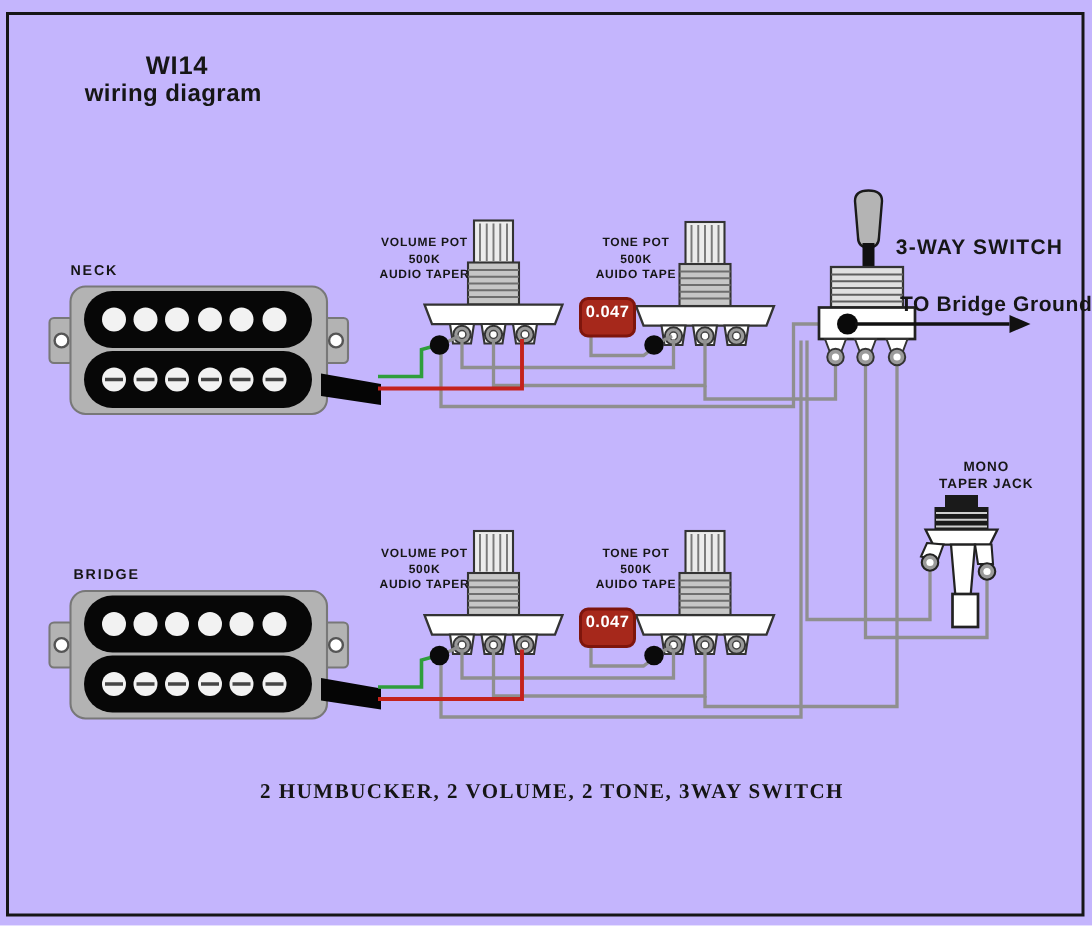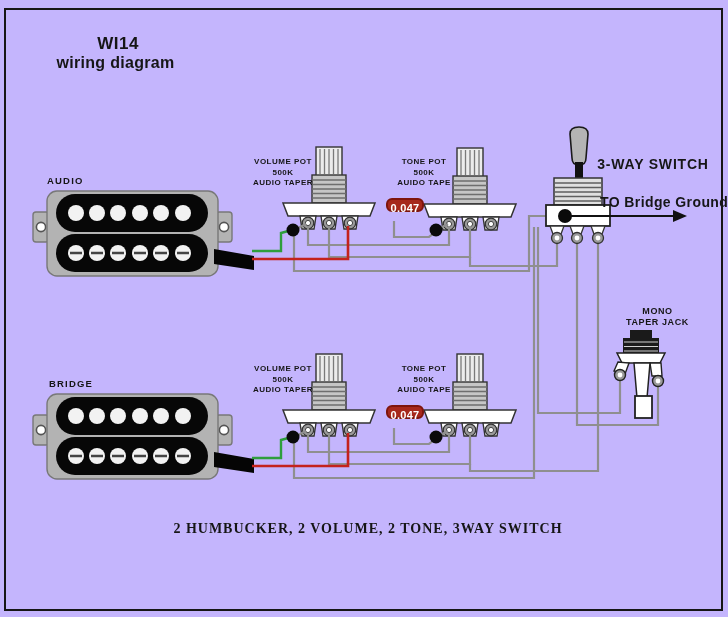--- a/index.html
+++ b/index.html
@@ -12,21 +12,21 @@
   .lbl{position:absolute;font-weight:700;white-space:nowrap;}
   .center{text-align:center;white-space:normal;}
   .title1{font-size:17px;letter-spacing:.5px;}
   .title2{font-size:16px;letter-spacing:.3px;}
   .pk{font-size:9.5px;letter-spacing:1.2px;}
   .potlbl{font-size:8px;line-height:10.5px;letter-spacing:.5px;font-weight:700;}
   .sw{font-size:14px;letter-spacing:.8px;}
   .gnd{font-size:14px;letter-spacing:.4px;}
   .jack{font-size:9px;line-height:11px;letter-spacing:.6px;}
   .cap{
-    position:absolute;width:38px;height:14px;box-sizing:border-box;
+    position:absolute;width:38px;height:27px;box-sizing:border-box;
     background:var(--cap-fill,#a6281b);border:2px solid var(--cap-border,#7e150c);
     border-radius:6px;color:#fff;font-weight:700;font-size:11px;
     text-align:center;line-height:17px;letter-spacing:.3px;
   }
   .caption{
     position:absolute;left:94px;top:521px;width:548px;text-align:center;
     font-family:"Liberation Serif",serif;font-weight:700;font-size:14px;letter-spacing:1px;
   }
   
   .wg{fill:none;stroke:var(--wire-gray,#8f8f8f);stroke-width:2.2;}
@@ -163,21 +163,21 @@
       <circle cx="620" cy="375" r="5.5" fill="#9a9a9a" stroke="#222" stroke-width="1.4"></circle>
       <circle cx="620" cy="375" r="2.4" fill="#fff"></circle>
       <circle cx="658" cy="381" r="5.5" fill="#9a9a9a" stroke="#222" stroke-width="1.4"></circle>
       <circle cx="658" cy="381" r="2.4" fill="#fff"></circle>
     </g>
   </svg>
 
   <div class="lbl title1" style="left:58px;top:34px;width:120px;text-align:center;">WI14</div>
   <div class="lbl title2" style="left:28px;top:54px;width:175px;text-align:center;">wiring diagram</div>
 
-  <div class="lbl pk" style="left:47px;top:175px;">AUDIO</div>
+  <div class="lbl pk" style="left:47px;top:175px;">NECK</div>
   <div class="lbl pk" style="left:49px;top:378px;">BRIDGE</div>
 
   <div class="lbl potlbl center" style="left:233px;top:157px;width:100px;">
     <div>VOLUME POT</div>
     <div>500K</div>
     <div>AUDIO TAPER</div>
   </div>
   <div class="lbl potlbl center" style="left:374px;top:157px;width:100px;">
     <div>TONE POT</div>
     <div>500K</div>

